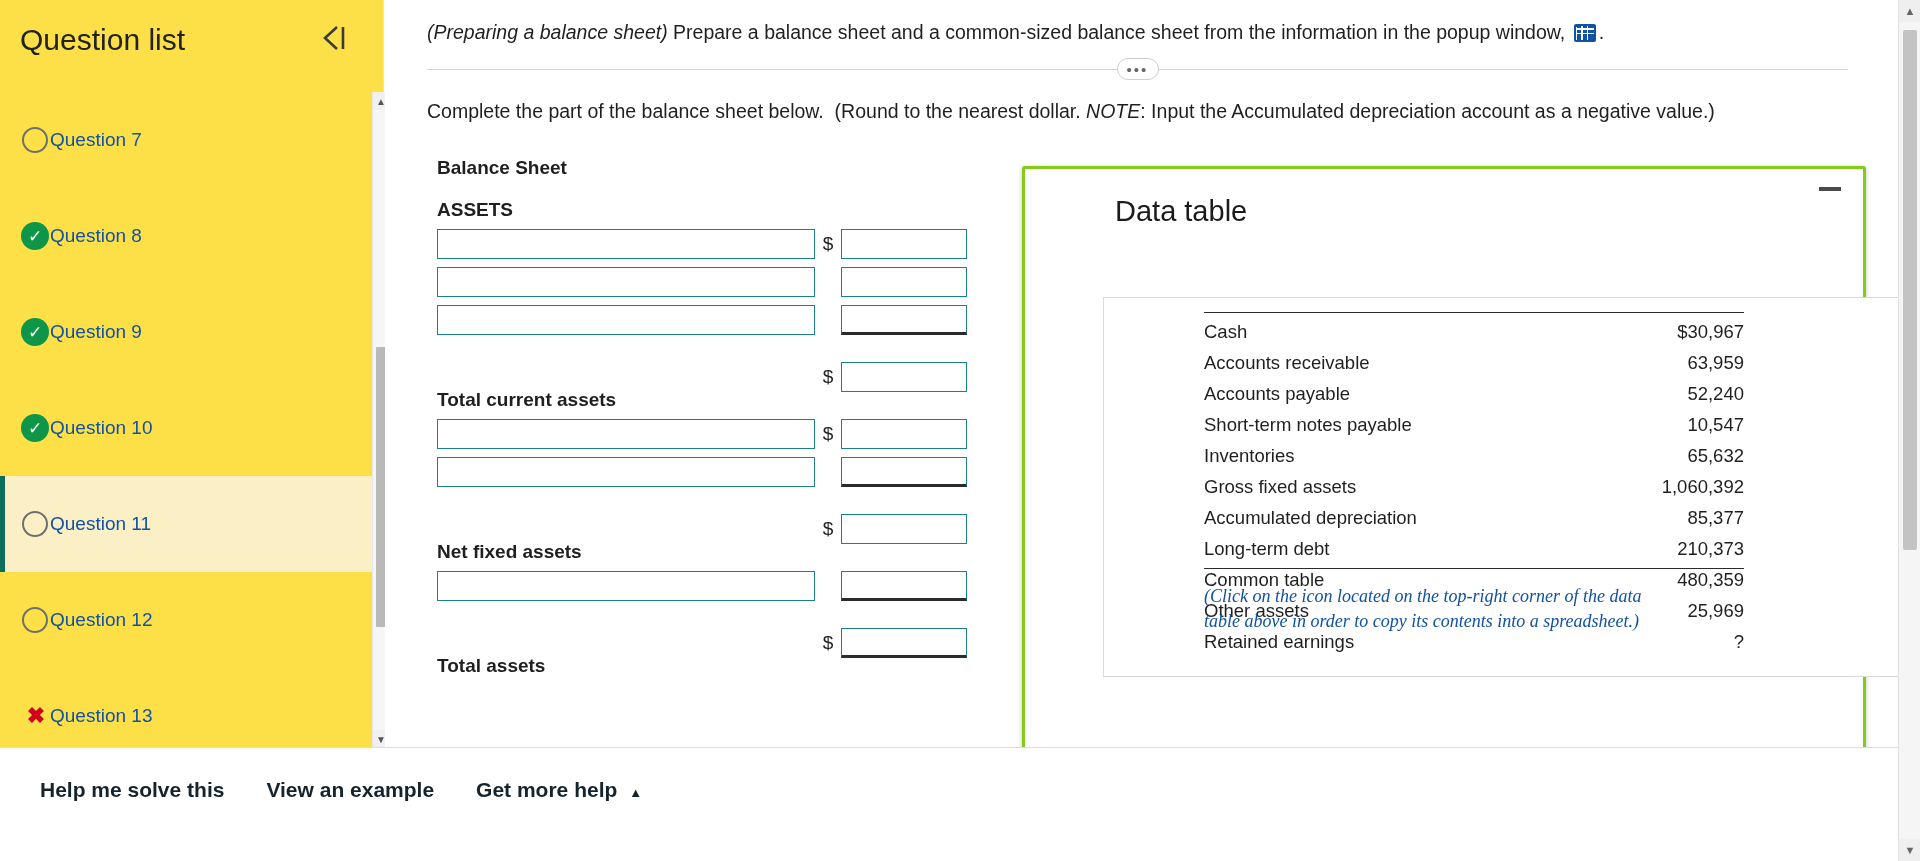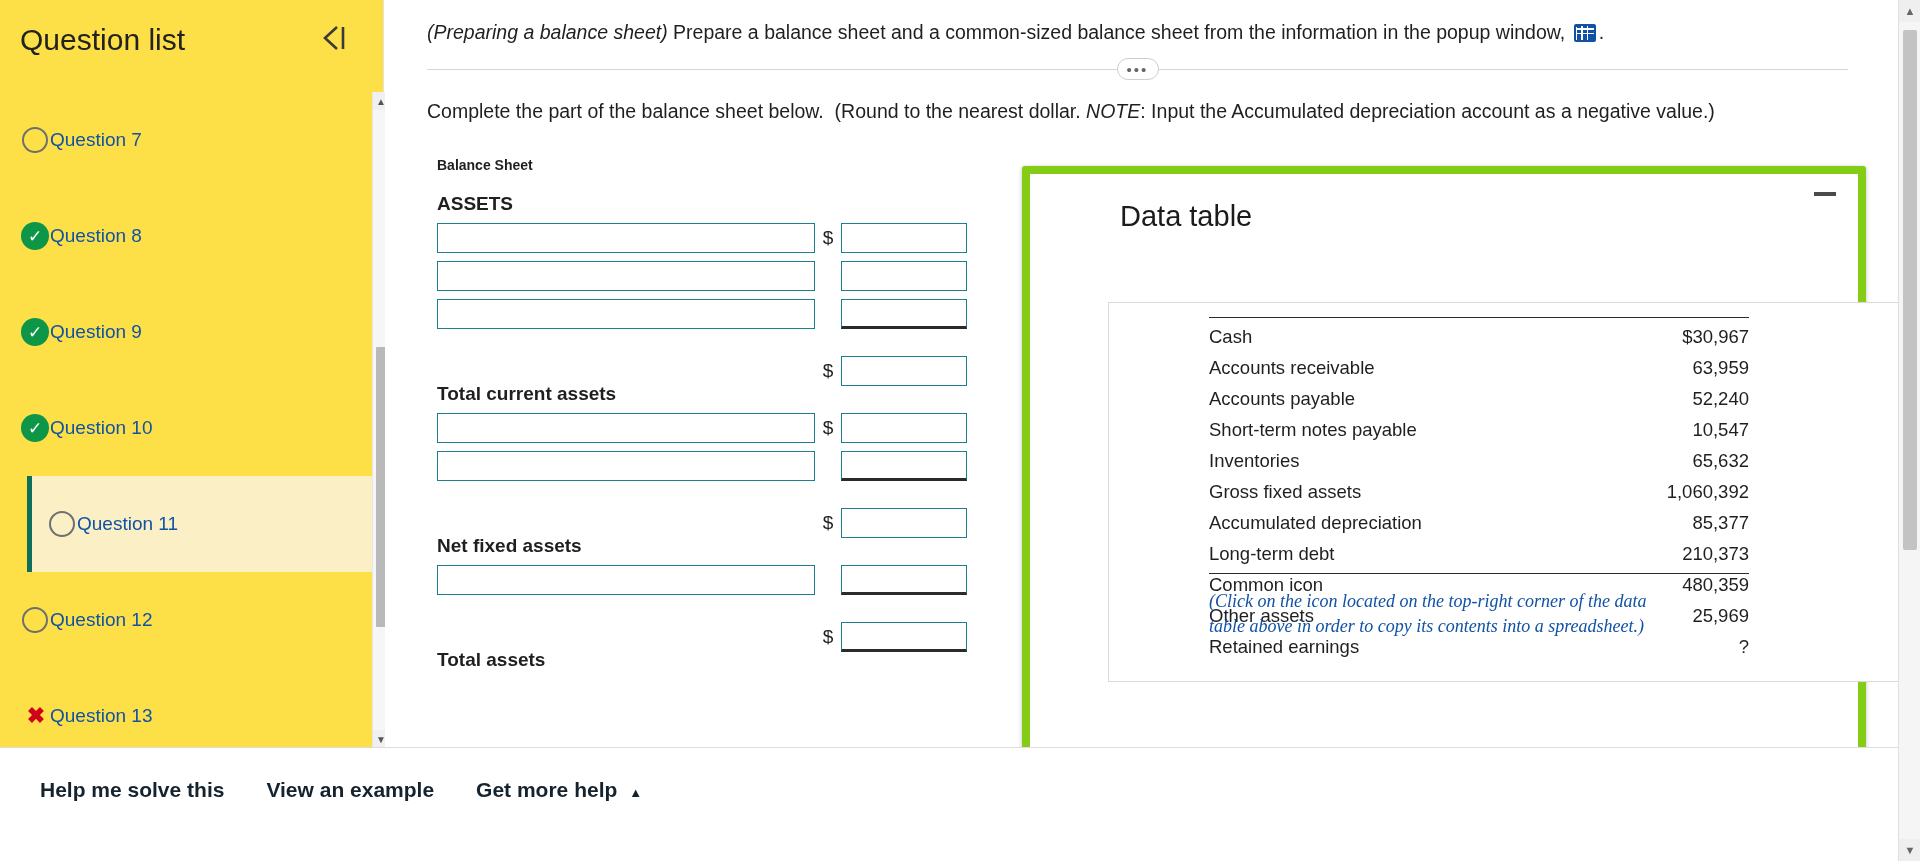--- a/index.html
+++ b/index.html
@@ -30,21 +30,20 @@
   .qitem {
     display: flex; align-items: center; 
     height: 96px; padding-left: 20px;
     font-size: 19px; color: #1152a5;
     cursor: pointer; position: relative;
   }
   .qitem.active {
     background: #faefc5;
     border-left: 5px solid #0c6e5b;
     padding-left: 15px;
-    margin-left: 27px;
   }
   .qmark { width: 30px; height: 30px; flex: 0 0 30px; display:flex; align-items:center; justify-content:center; }
   .circle {
     width: 26px; height: 26px; border-radius: 50%;
     border: 2px solid #6f6f6f; box-sizing: border-box;
   }
   .check {
     width: 28px; height: 28px; border-radius: 50%;
     background: #0e9648; color: #fff; font-size: 17px;
     display: flex; align-items: center; justify-content: center;
@@ -114,40 +113,40 @@
     background: #fff; color: #666; font-size: 15px;
     display:flex; align-items:center; justify-content:center; letter-spacing: 2px;
     cursor: pointer;
   }
   .subprompt {
     font-size: 19.5px; color: #1f1f1f; padding: 30px 40px 0 42px;
   }
 
   
   .bs { padding: 34px 0 0 52px; }
-  .bs-title { font-size: 14px; font-weight: bold; color: #1f1f1f; }
+  .bs-title { font-size: 19px; font-weight: bold; color: #1f1f1f; }
   .bs-assets { font-size: 19px; font-weight: bold; color: #1f1f1f; margin-top: 20px; }
   .bs-row {
     display: flex; align-items: center; margin-top: 8px;
   }
   .bs-label {
     width: 378px; font-size: 19px; font-weight: bold; color:#1f1f1f;margin-top:46px;
   }
   .inp {
     height: 30px; border: 1.4px solid #1b7f8c; background: #fff;
   }
   .inp.wide { width: 378px; }
   .inp.num { width: 126px; }
   .dollar { width: 26px; text-align: center; font-size: 19px; color:#1f1f1f; }
   .underline-cell { border-bottom: 3px solid #2b2b2b; }
 
   
   .popup {
     position: absolute; left: 1022px; top: 166px; width: 844px; height: 686px;
-    background: #fff; border: 8px solid #84cc16; border-radius: 3px;
+    background: #fff; border: 3px solid #84cc16; border-radius: 3px;
     box-shadow: 0 1px 4px rgba(0,0,0,.25);
   }
   .popup-title {
     font-size: 29px; color: #1b1b1b; padding: 26px 0 0 90px; font-weight: 400;
   }
   .minimize {
     position: absolute; right: 22px; top: 18px; width: 22px; height: 4px;
     background: #4a4a4a; cursor: pointer;
   }
   .dt-card {
@@ -392,21 +391,21 @@
         </tr>
         <tr>
           <td>Accumulated depreciation</td>
           <td class="val">85,377</td>
         </tr>
         <tr>
           <td>Long-term debt</td>
           <td class="val">210,373</td>
         </tr>
         <tr>
-          <td>Common icon</td>
+          <td>Common table</td>
           <td class="val">480,359</td>
         </tr>
         <tr>
           <td>Other assets</td>
           <td class="val">25,969</td>
         </tr>
         <tr>
           <td>Retained earnings</td>
           <td class="val">?</td>
         </tr>

